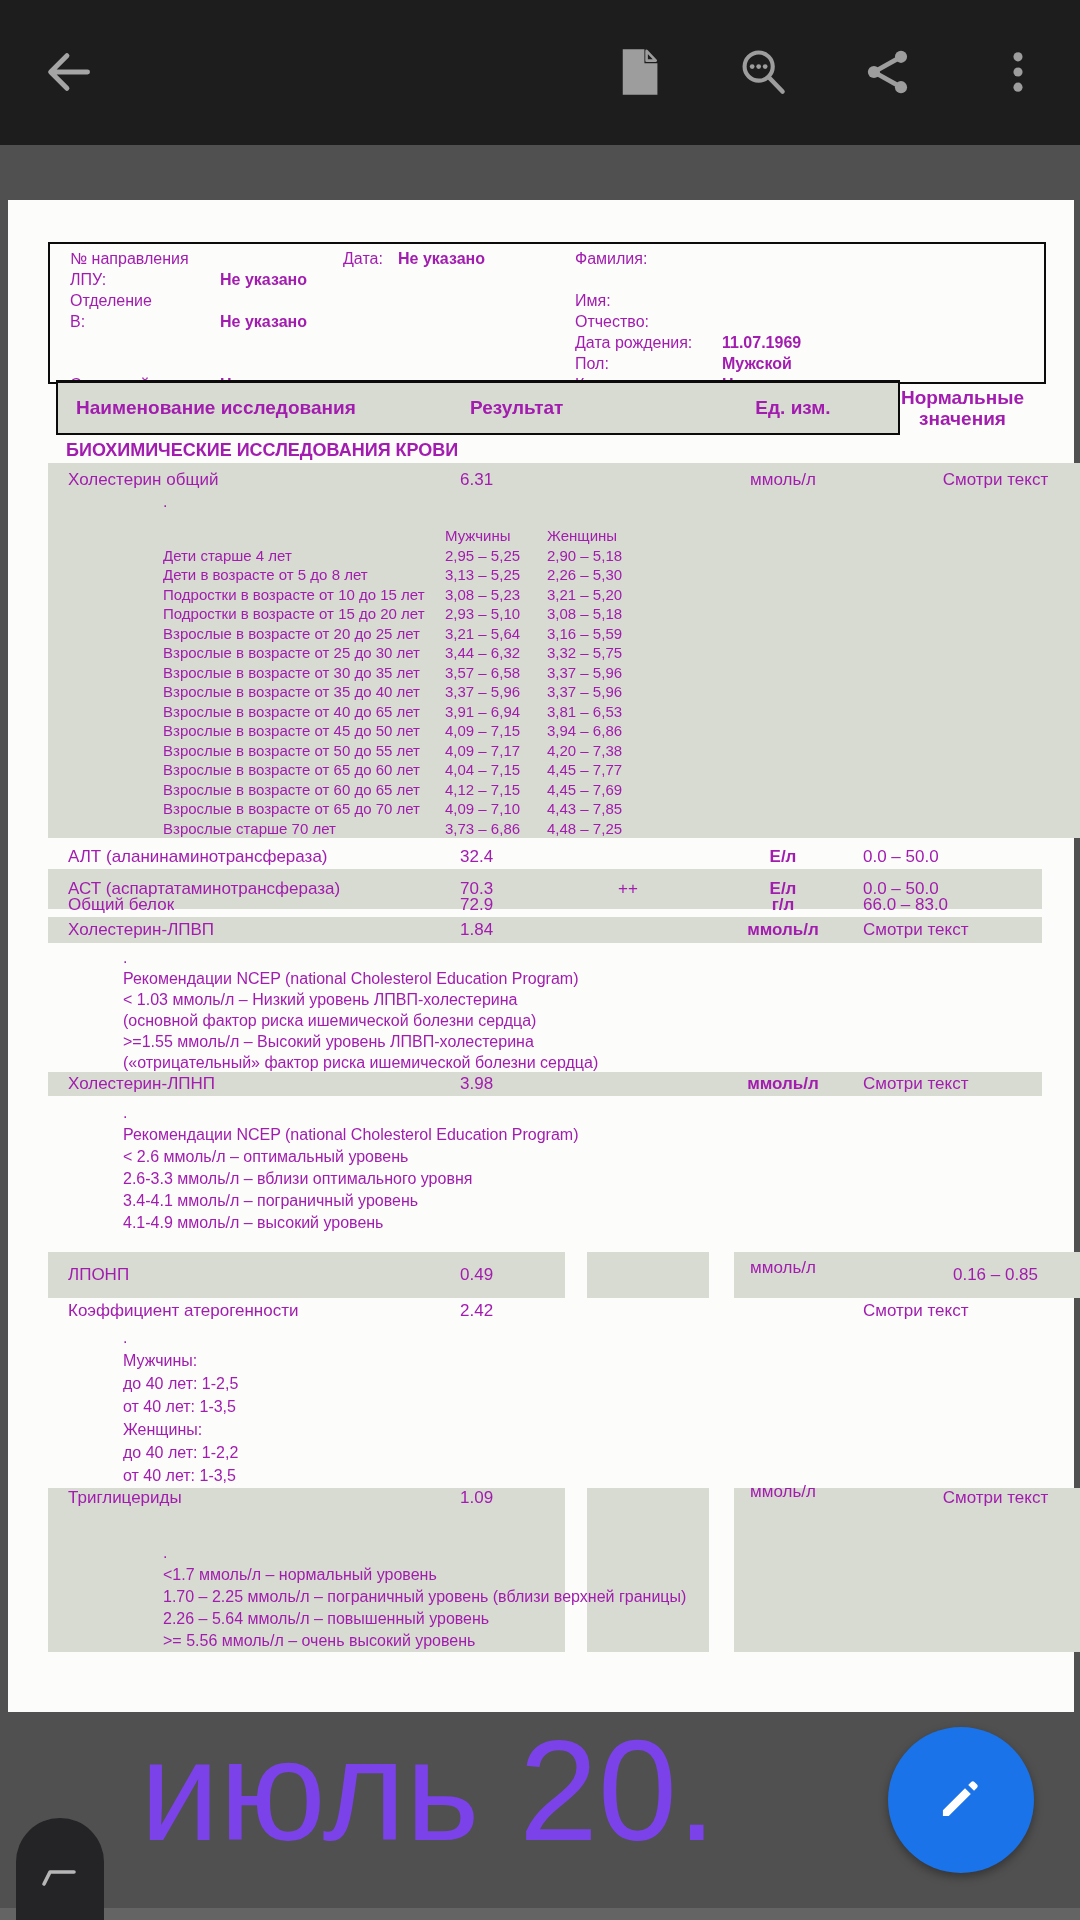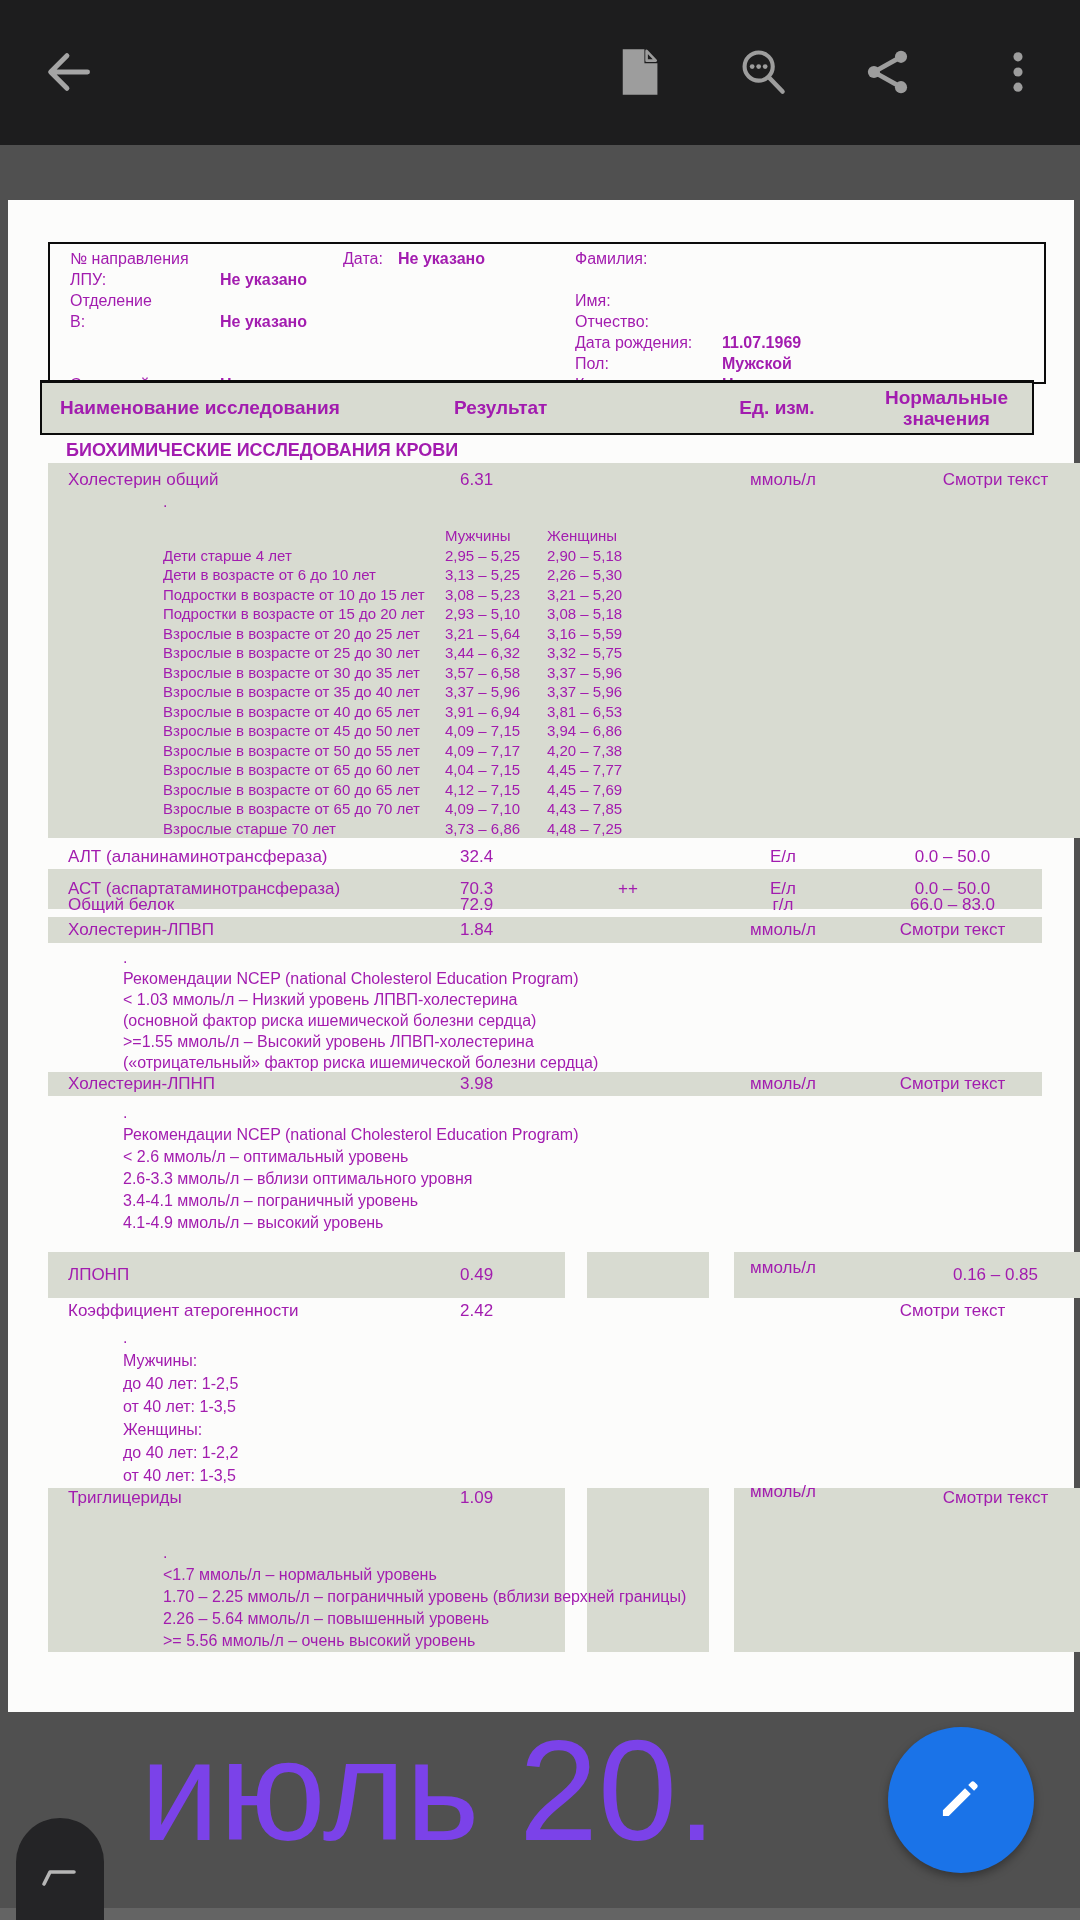--- a/index.html
+++ b/index.html
@@ -9,43 +9,43 @@
   .toolbar{position:absolute;left:0;top:0;width:1080px;height:145px;background:#1d1d1e;}
   .tbtn{position:absolute;top:46px;width:52px;height:52px;}
   
   .page{position:absolute;left:8px;top:200px;width:1066px;height:1512px;background:#fcfcfb;color:#a21caf;}
   .patient-box{position:absolute;left:40px;top:42px;width:994px;height:138px;border:2px solid #0b0b0b;font-size:16px;}
   .patient-box span{position:absolute;white-space:nowrap;line-height:20px;}
   .pb-b{font-weight:700;}
   .r0{top:5px}.r1{top:26px}.r2{top:47px}.r3{top:68px}.r4{top:89px}.r5{top:110px}.r6{top:131px}
   .cl{left:20px}.vl{left:170px}.cm{left:293px}.vm{left:348px}.cr{left:525px}.vr{left:672px}
 
-  .thead{position:absolute;left:32px;top:180px;width:994px;height:55px;background:#d8dbd1;
+  .thead{position:absolute;left:48px;top:180px;width:844px;height:55px;background:#d8dbd1;
          border:2px solid #0b0b0b;border-top-width:3px;box-sizing:border-box;
          display:grid;grid-template-columns:412px 243px 160px 179px;align-items:center;
          font-weight:700;font-size:19px;}
   .thead .h-name{padding-left:18px;}
   .thead .h-units,.thead .h-normal{text-align:center;}
   .thead .h-normal{line-height:21px;}
 
   .sec-title{position:absolute;left:58px;top:240px;font-weight:700;font-size:18px;}
 
   .band{position:absolute;left:40px;width:1080px;background:#d8dbd1;}
   .gutter{position:absolute;top:0;bottom:0;background:#fcfcfb;}
   .trow{display:grid;grid-template-columns:412px 93px 150px 160px 1fr;font-size:17px;position:relative;}
   .trow .name{padding-left:20px;}
   .trow .flag{text-align:center;}
   .trow .units{text-align:center;}
   .trow .normal{text-align:center;}
   .rowline{position:absolute;left:40px;width:994px;display:grid;
            grid-template-columns:412px 93px 150px 160px 1fr;font-size:17px;align-items:center;}
   .rowline .name{padding-left:20px;}
   .rowline .flag{text-align:center;}
-  .rowline .units{text-align:center;}
-  .rowline .normal{text-align:center;}
+  .rowline .units{text-align:center;font-weight:bold;}
+  .rowline .normal{}
   .gray{background:#d8dbd1;}
 
   .note{position:absolute;left:115px;font-size:16px;white-space:nowrap;}
   .agegrid{position:absolute;left:115px;top:63px;display:grid;grid-template-columns:282px 102px 110px;
            font-size:15px;line-height:19.5px;}
   .agegrid .num{padding-left:0;}
   .dotline{height:21px;}
 
   
   .bottom-strip{position:absolute;left:0;top:1908px;width:1080px;height:12px;background:#646464;}
@@ -161,21 +161,21 @@
     </div>
     <div style="position:absolute;left:115px;top:30px;font-size:16px;">.</div>
     <div class="agegrid">
       <div></div>
       <div>Мужчины</div>
       <div>Женщины</div>
 
       <div>Дети старше 4 лет</div>
       <div class="num">2,95 – 5,25</div>
       <div class="num">2,90 – 5,18</div>
-      <div>Дети в возрасте от 6 до 10 лет</div>
+      <div>Дети в возрасте от 5 до 8 лет</div>
       <div class="num">3,13 – 5,25</div>
       <div class="num">2,26 – 5,30</div>
       <div>Подростки в возрасте от 10 до 15 лет</div>
       <div class="num">3,08 – 5,23</div>
       <div class="num">3,21 – 5,20</div>
       <div>Подростки в возрасте от 15 до 20 лет</div>
       <div class="num">2,93 – 5,10</div>
       <div class="num">3,08 – 5,18</div>
       <div>Взрослые в возрасте от 20 до 25 лет</div>
       <div class="num">3,21 – 5,64</div>

